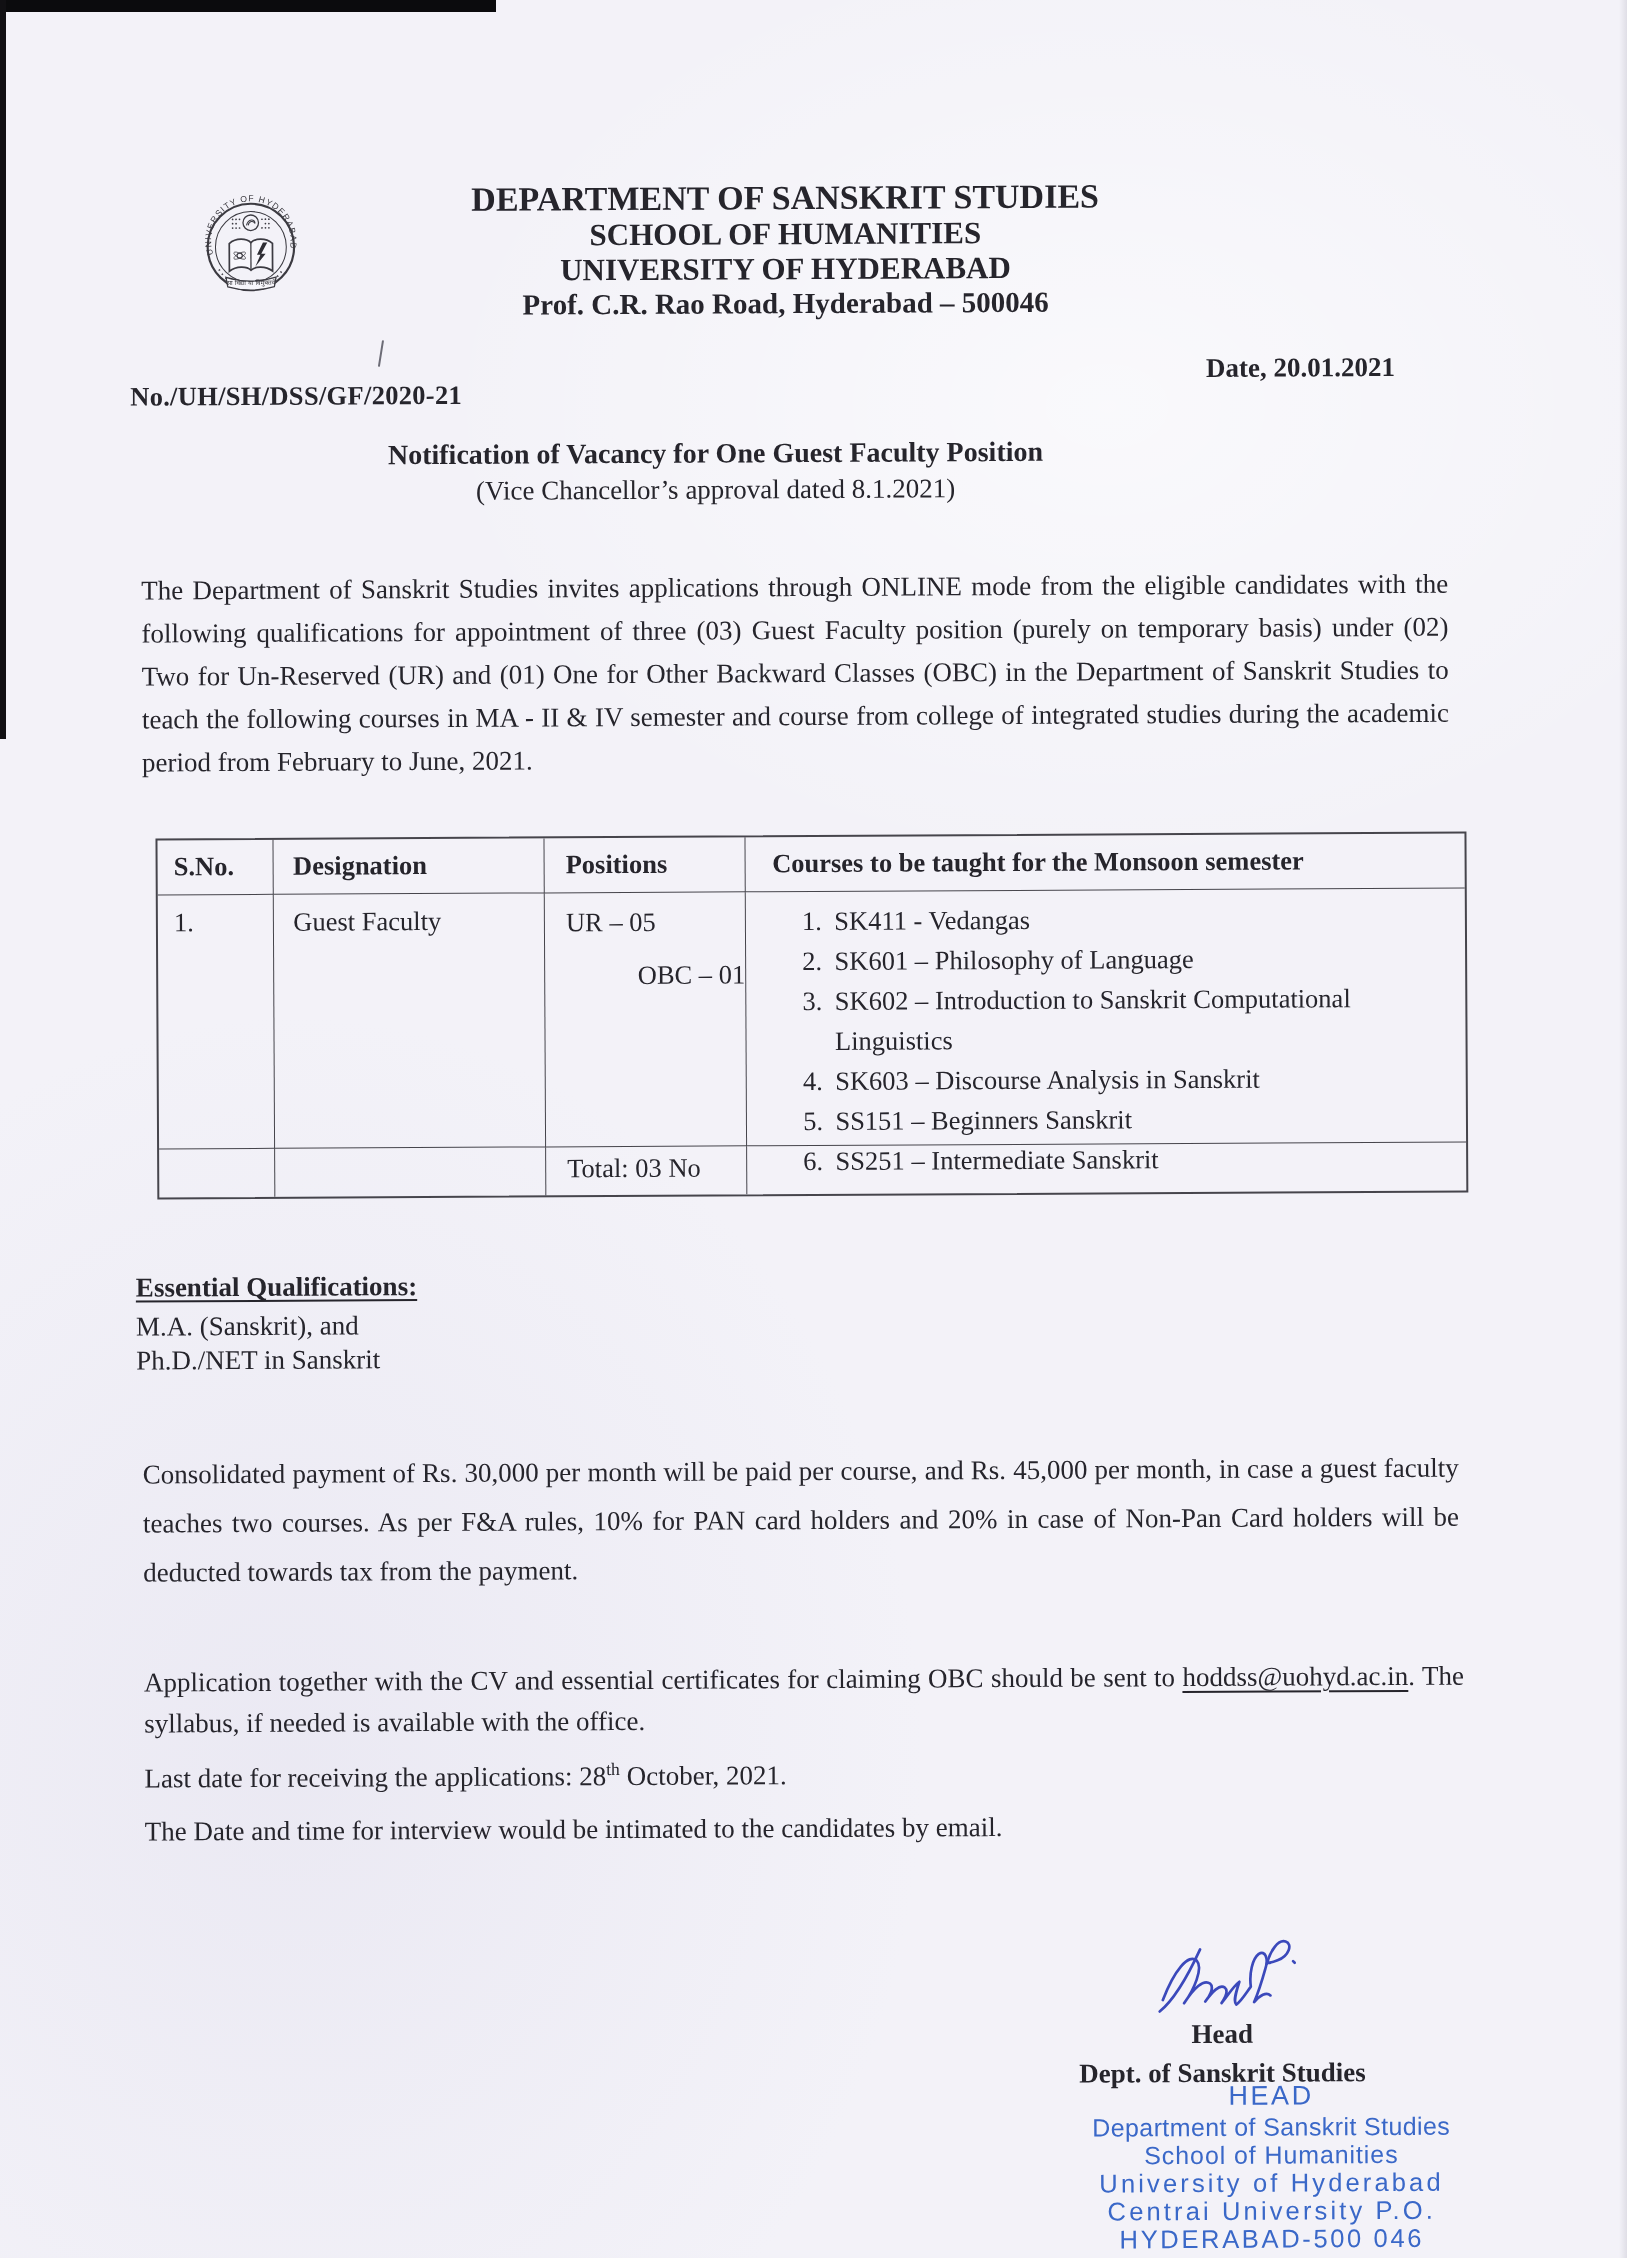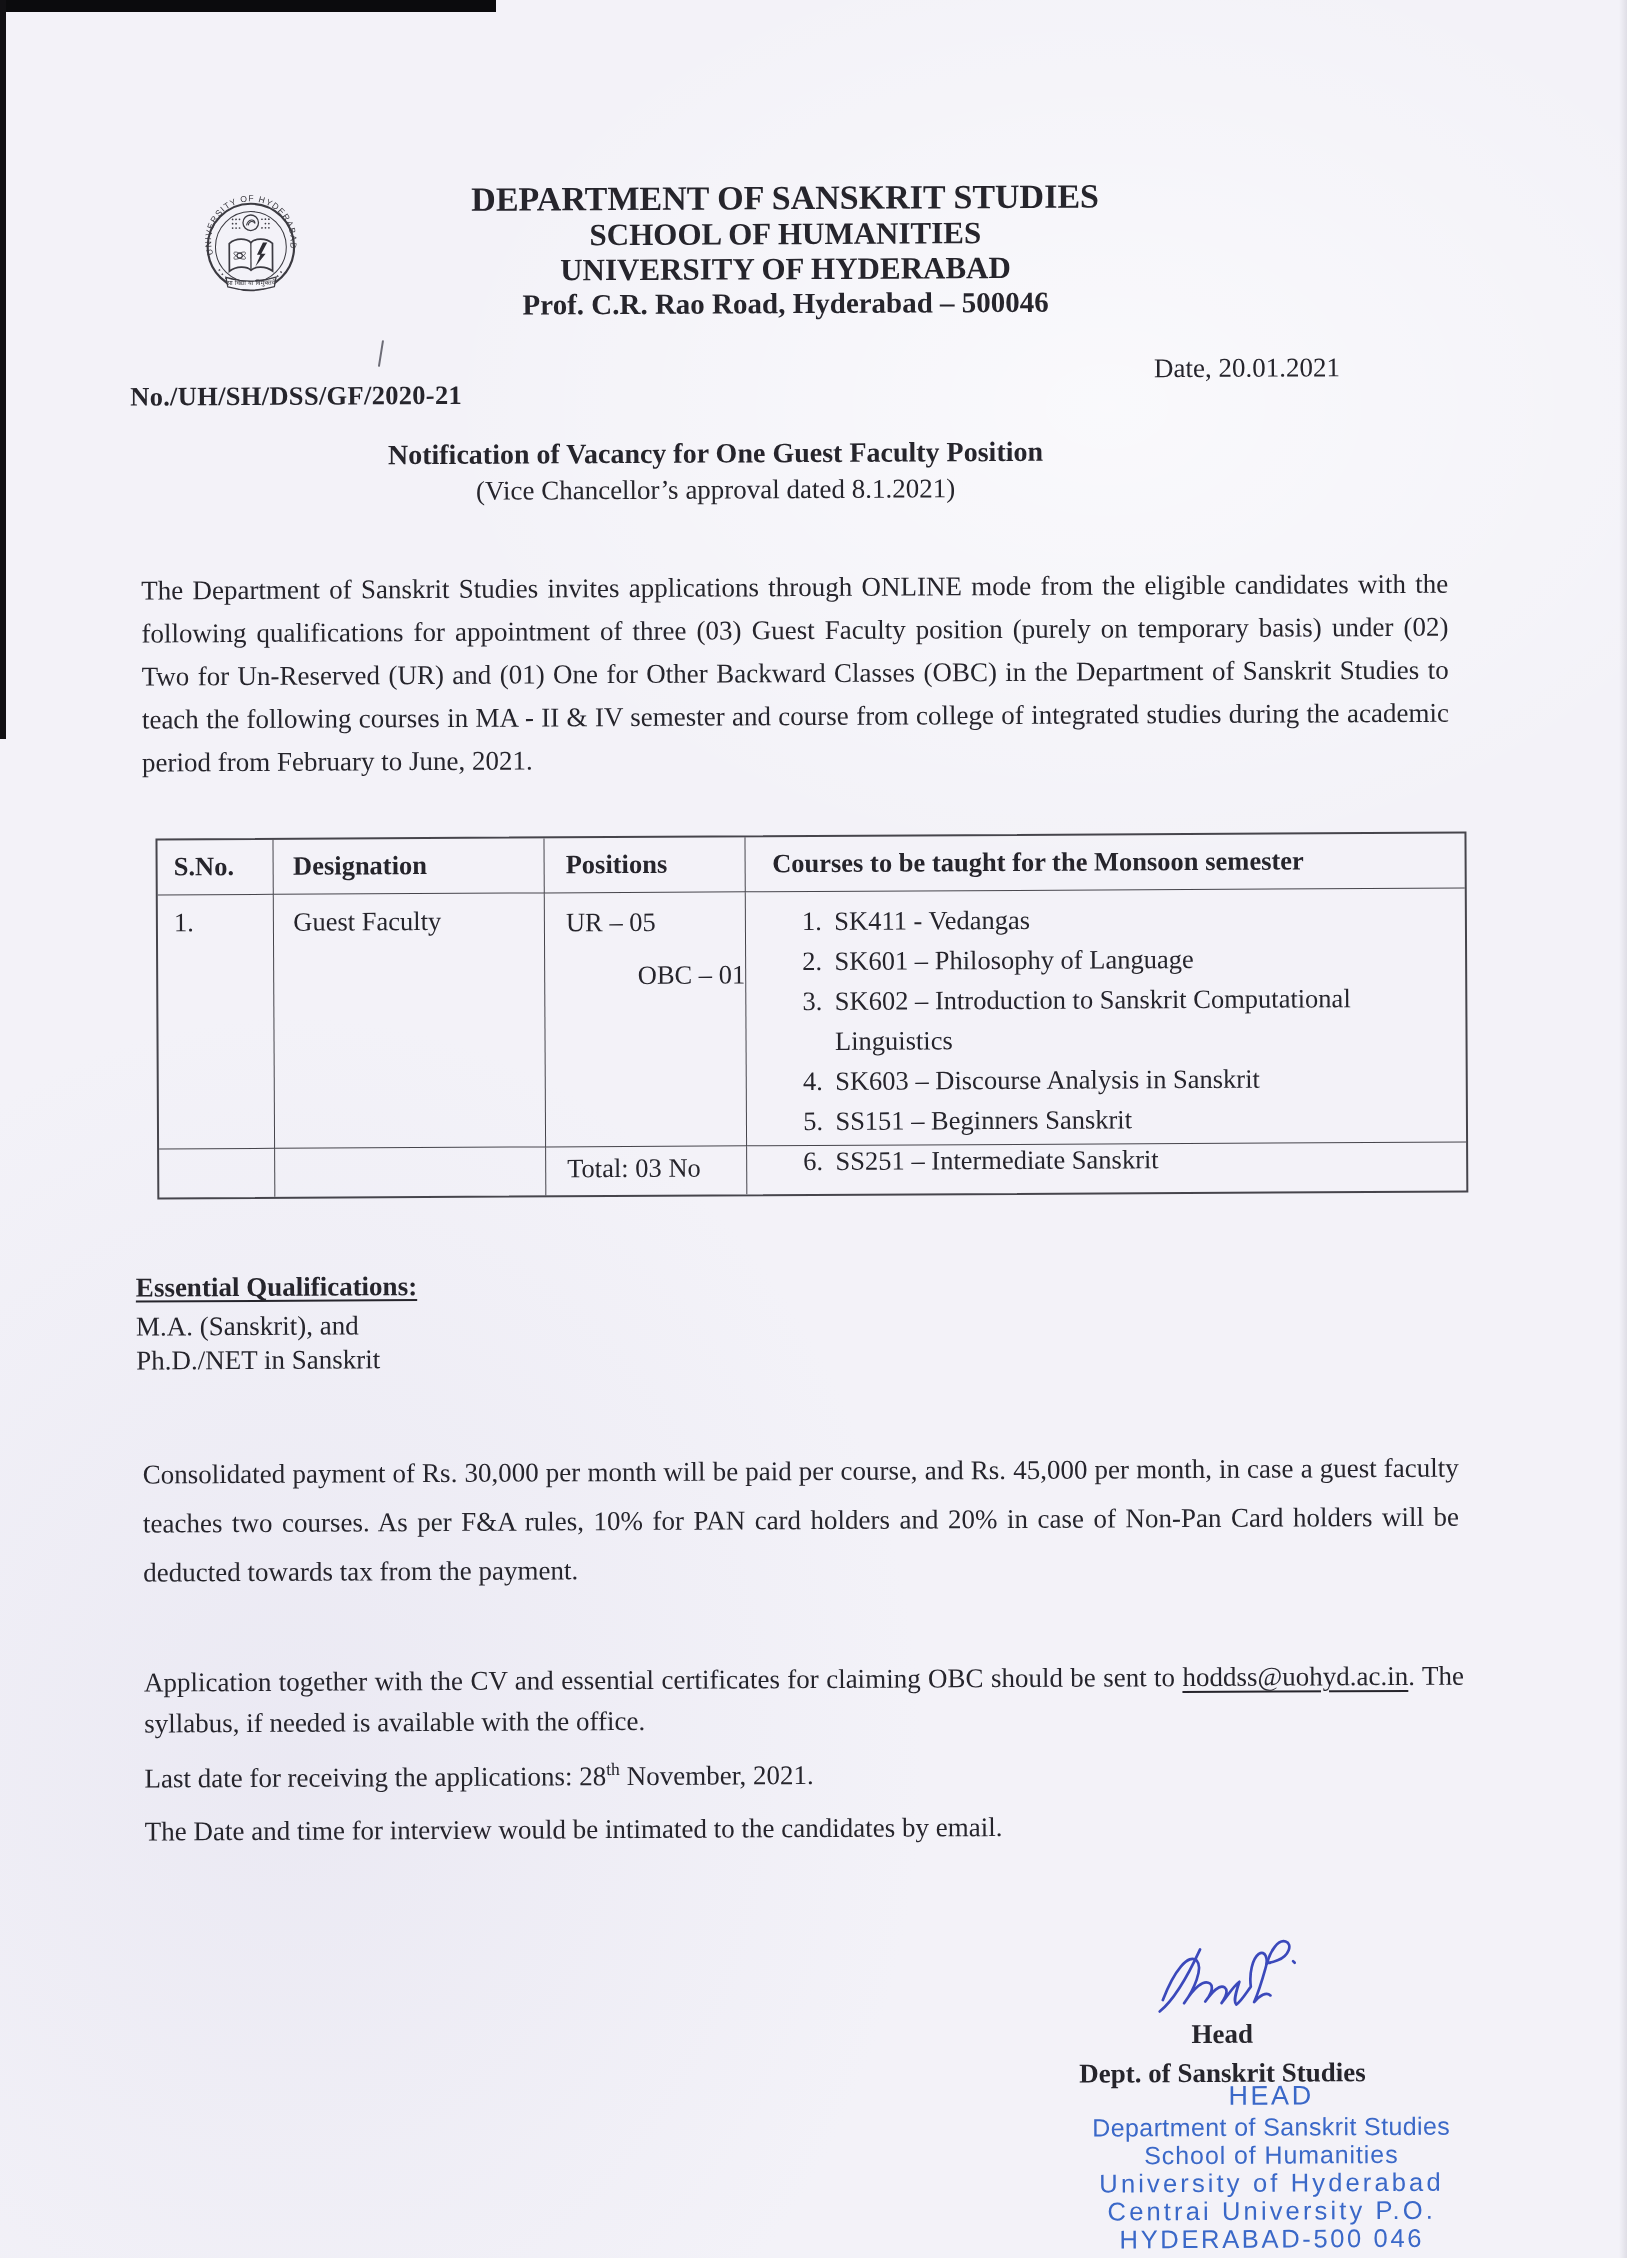--- a/index.html
+++ b/index.html
@@ -22,21 +22,21 @@
 
   
   .letterhead-text{position:absolute;left:49px;top:179px;width:1482px;text-align:center;font-weight:bold;}
   .lh1{font-size:34px;line-height:37px;}
   .lh2{font-size:31px;line-height:35px;}
   .lh3{font-size:31px;line-height:35px;}
   .lh4{font-size:29px;line-height:35px;}
   .logo{position:absolute;left:208px;top:187px;width:95px;height:auto;}
 
   .ref-no{position:absolute;left:134px;top:378px;font-size:26.5px;font-weight:bold;letter-spacing:0.3px;}
-  .date-line{position:absolute;left:1158px;top:355px;font-size:27px;font-weight:normal;}
+  .date-line{position:absolute;left:1210px;top:355px;font-size:27px;font-weight:bold;}
 
   .title-wrap{position:absolute;left:0;top:434px;width:1438px;text-align:center;}
   .doc-title{font-size:28px;font-weight:bold;line-height:37px;}
   .doc-subtitle{font-size:27px;line-height:37px;}
 
   .intro{position:absolute;left:144px;top:566px;width:1307px;font-size:27px;line-height:43px;
     text-align:justify;}
 
   
   .vtable{position:absolute;left:157px;top:835px;width:1307px;border:2.2px solid #46454c;font-size:26.5px;}
@@ -213,21 +213,21 @@
     <div class="qual">
       <div class="qual-head">Essential Qualifications:</div>
       <div>M.A. (Sanskrit), and</div>
       <div>Ph.D./NET in Sanskrit</div>
     </div>
 
     <div class="payment">Consolidated payment of Rs. 30,000 per month will be paid per course, and Rs. 45,000 per month, in case a guest faculty teaches two courses. As per F&amp;A rules, 10% for PAN card holders and 20% in case of Non-Pan Card holders will be deducted towards tax from the payment.</div>
 
     <div class="application"><span>Application together with the CV and essential certificates for claiming OBC should be sent to </span><span class="email">hoddss@uohyd.ac.in</span><span>.  The syllabus, if needed is available with the office.</span></div>
 
-    <div class="lastdate"><span>Last date for receiving the applications: 28</span><sup>th</sup><span> November, 2021.</span></div>
+    <div class="lastdate"><span>Last date for receiving the applications: 28</span><sup>th</sup><span> October, 2021.</span></div>
 
     <div class="interview">The Date and time for interview would be intimated to the candidates by email.</div>
 
     <svg class="signature-svg" viewBox="0 0 200 110" xmlns="http://www.w3.org/2000/svg">
       <g fill="none" stroke="#3b49bb" stroke-width="3.3" stroke-linecap="round" stroke-linejoin="round">
         <path d="M66,26 C52,56 36,86 16,102"></path>
         <path d="M20,88 C34,52 52,30 62,40 C70,49 58,76 46,92 C58,74 70,62 78,68 C84,73 76,86 72,90 C80,79 90,68 96,73 C102,78 94,89 92,92 C99,84 106,72 114,66 C110,78 106,90 110,94 C116,90 122,80 128,72 C126,56 130,38 138,32 C146,27 150,38 146,50 C142,64 136,82 132,91 C139,83 147,78 152,83"></path>
         <path d="M148,44 C152,28 162,14 171,17 C180,20 175,35 161,40 C156,42 151,43 149,43"></path>
         <path d="M180,41 l2,2"></path>
       </g>

